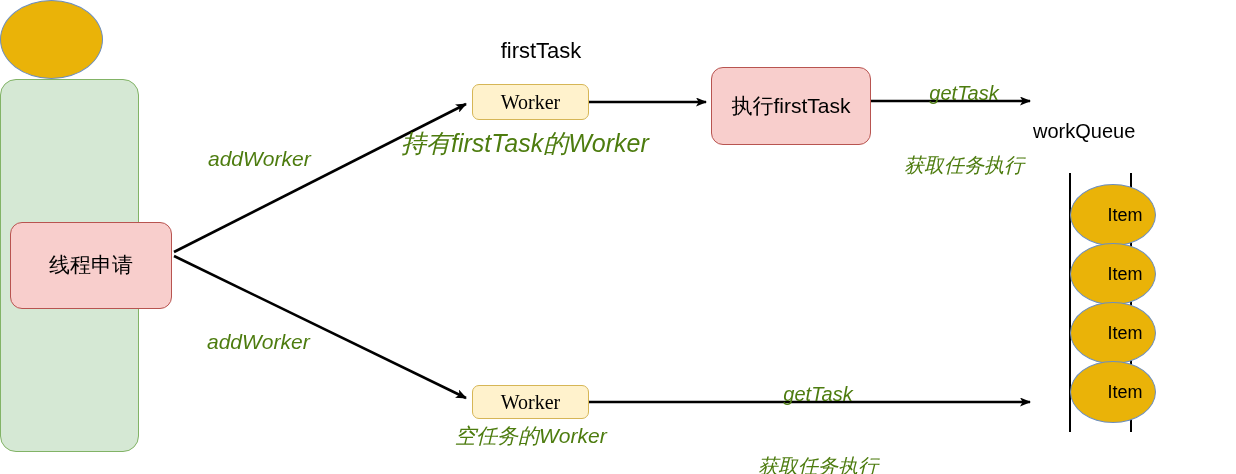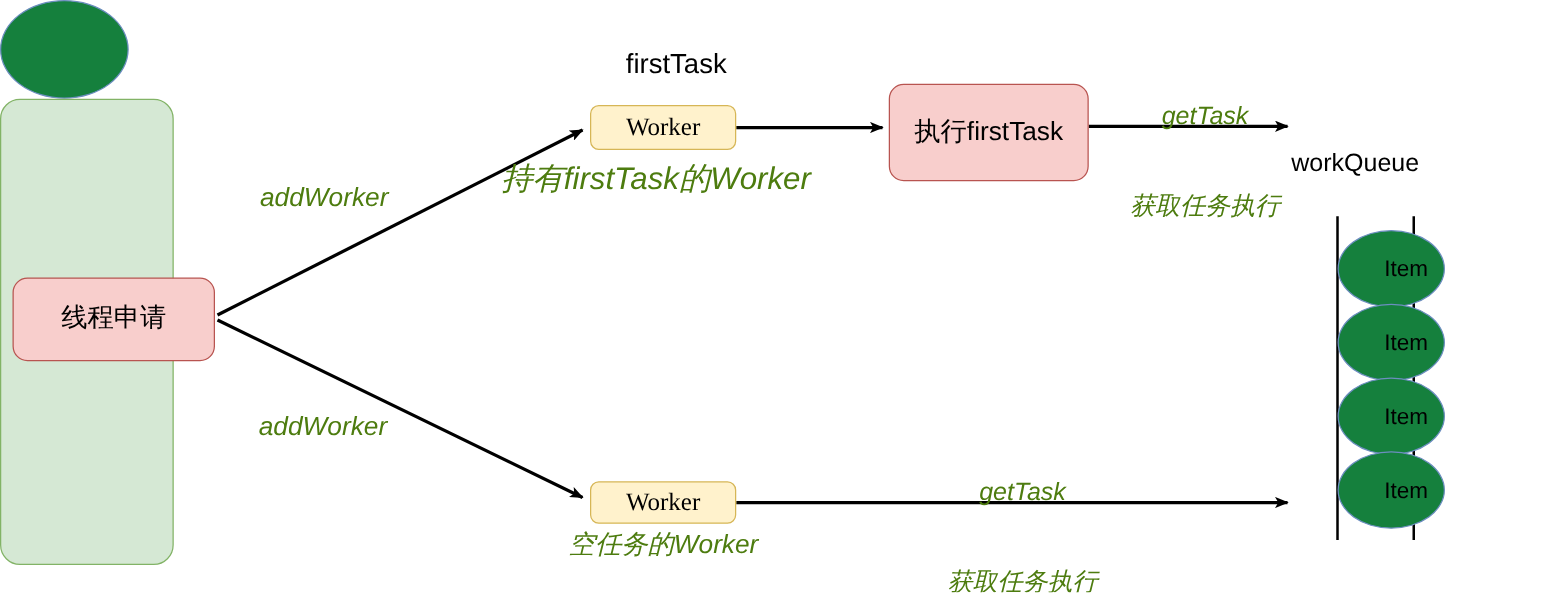--- a/index.html
+++ b/index.html
@@ -47,35 +47,35 @@
     color: #000000;
   }
   .shape-yellow {
     background: #fff2cc;
     border: 1.6px solid #d6b656;
     border-radius: 7px;
     color: #000000;
     font-family: Liberation Serif, serif;
   }
   .shape-blue-circle {
-    background: #15803d;
+    background: #eab308;
     border: 1.4px solid #6c8ebf;
     border-radius: 50%;
     color: #000000;
     padding-left: 24px;
   }
   .shape-green {
     background: #d5e8d4;
     border: 1.6px solid #82b366;
     border-radius: 16px;
   }
 
   
   #node-thread-request {
-    left: 10px; top: 222px; width: 162px; height: 67px;
+    left: 10px; top: 222px; width: 162px; height: 87px;
     font-size: 21px;
   }
   #node-worker-with-task {
     left: 472px; top: 84px; width: 117px; height: 36px;
     font-size: 20px;
     z-index: 4;
   }
   #node-first-task {
     left: 502px; top: 19px; width: 77px; height: 77px;
     z-index: 2;

